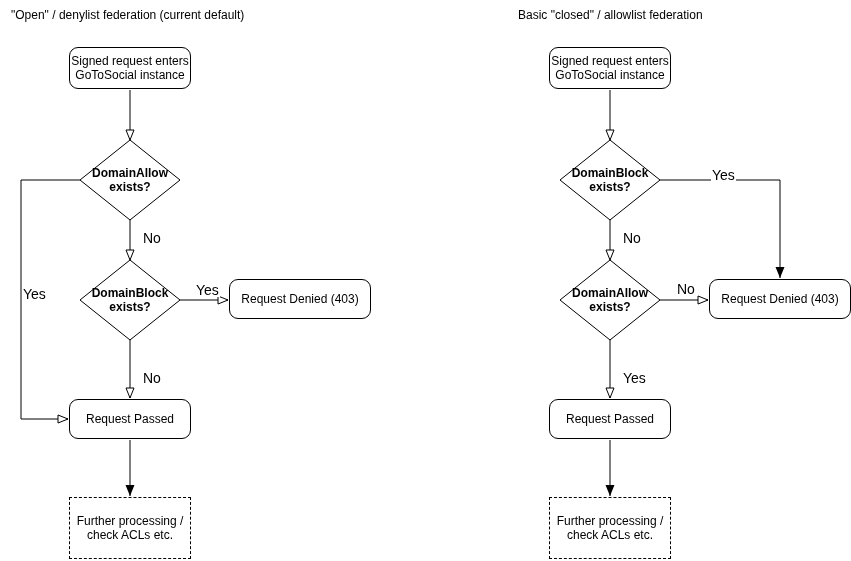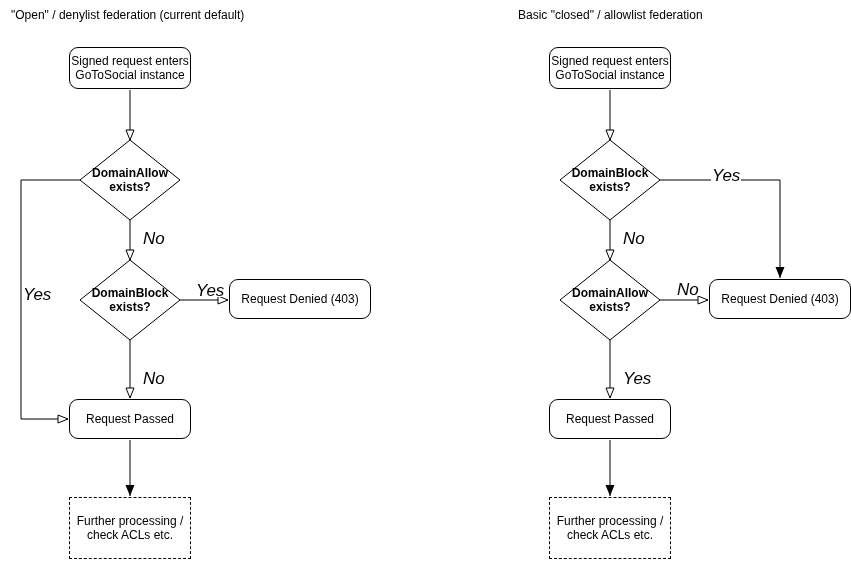--- a/index.html
+++ b/index.html
@@ -51,26 +51,25 @@
   .dashed { border-style: dashed; }
   .diamond-label {
     position: absolute;
     text-align: center;
     font-size: 12px;
     line-height: 14px;
     font-weight: bold;
   }
   .edge-label {
     position: absolute;
-    font-size: 17px;
+    font-size: 14px;
     line-height: 13px;
     background: var(--bg, #ffffff);
     padding: 0 1px;
     white-space: nowrap;
-    font-style: italic;
   }
 </style>
 </head>
 <body>
 
 <div class="canvas">
 
   <svg class="connector-layer" width="851" height="561" viewBox="0 0 851 561" xmlns="http://www.w3.org/2000/svg">
     <defs>
       <marker id="arrow-open" markerUnits="userSpaceOnUse" markerWidth="14" markerHeight="12" refX="11" refY="5" orient="auto">

